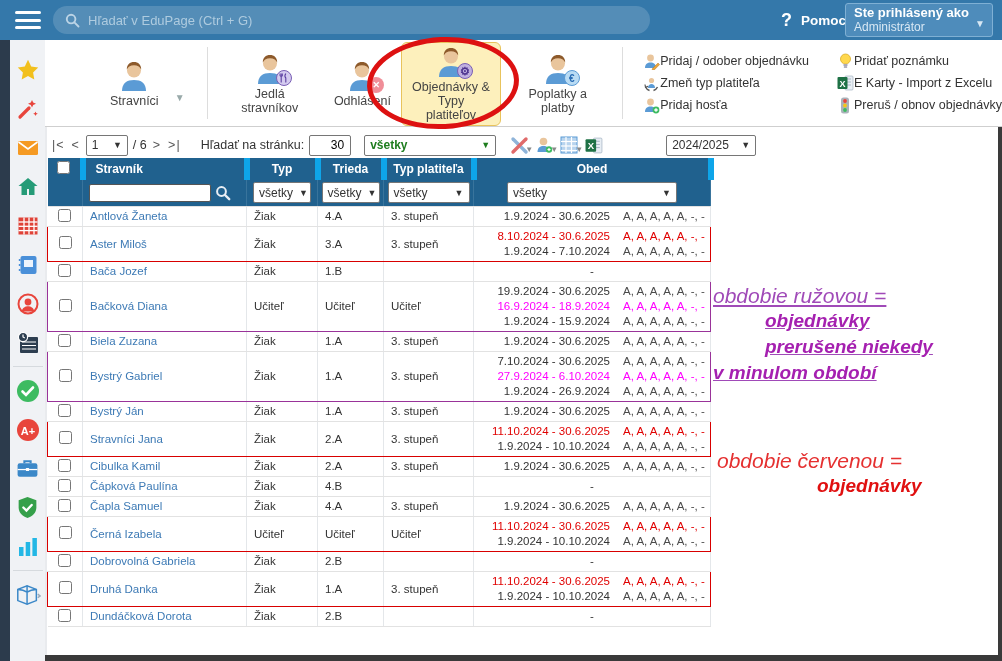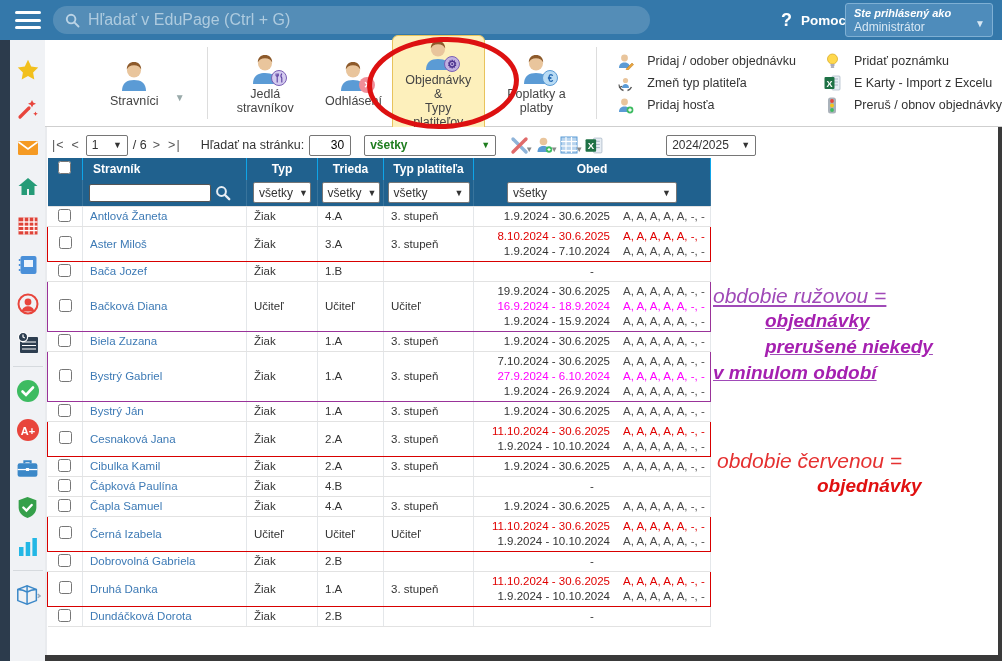--- a/index.html
+++ b/index.html
@@ -4,26 +4,26 @@
 <style>
   * { margin:0; padding:0; box-sizing:border-box; }
   html,body { width:1002px; height:661px; font-family:"Liberation Sans", sans-serif; background:#fff; overflow:hidden; }
   .screen { position:relative; width:1002px; height:661px; background:#fff; }
 
   
   .top-header { position:absolute; left:0; top:0; width:1002px; height:40px; background:#3478aa; display:flex; align-items:center; }
   .hamburger { width:26px; height:18px; margin-left:15px; display:flex; flex-direction:column; justify-content:space-between; cursor:pointer; }
   .hamburger span { display:block; height:3px; background:#fff; border-radius:2px; }
   .search-pill { position:absolute; left:53px; top:6px; width:597px; height:28px; background:rgba(255,255,255,0.16); border-radius:14px; display:flex; align-items:center; padding-left:12px; }
-  .search-pill .ph { color:#aecbdf; font-size:16px; margin-left:8px; }
+  .search-pill .ph { color:#aecbdf; font-size:13px; margin-left:8px; }
   .help { position:absolute; left:781px; top:0; height:40px; display:flex; align-items:center; gap:9px; color:#fff; font-weight:bold; cursor:pointer; }
   .help .qm { font-size:18px; }
   .help .hl { font-size:13.5px; }
   .login-box { position:absolute; left:845px; top:3px; width:148px; height:34px; background:#4e8cbb; border:1px solid #7fb0d4; border-radius:3px; padding:2px 8px; color:#fff; cursor:pointer; }
-  .login-box .l1 { font-size:11px; font-weight:bold; line-height:14px;font-style:italic; }
+  .login-box .l1 { font-size:13px; font-weight:bold; line-height:14px; }
   .login-box .l2 { font-size:12px; color:#d8e8f4; line-height:14px; }
   .login-box .caret { position:absolute; right:7px; top:14px; color:#d8e8f4; font-size:10px; }
 
   
   .sidebar { position:absolute; left:0; top:40px; width:45px; height:621px; background:#f0f2f5; }
   .sidebar .rail { position:absolute; left:0; top:0; width:10px; height:621px; background:#2c3b4c; }
   .side-icons { position:absolute; left:10px; top:10px; width:35px; display:flex; flex-direction:column; align-items:center; }
   .side-ic { width:26px; height:26px; margin:6.5px 0; display:flex; align-items:center; justify-content:center; cursor:pointer; }
   .side-div { width:30px; height:1px; background:#d6dade; margin:4px 0; }
 
@@ -35,41 +35,41 @@
   .tab-caret { color:#9aa; font-size:10px; margin-left:6px; align-self:flex-end; margin-bottom:8px; cursor:pointer; }
   .vsep { width:1px; height:72px; background:#ddd; margin:0 8px; }
   .persvg { width:36px; height:32px; position:relative; }
   .badge { position:absolute; right:-4px; bottom:-1px; width:16px; height:16px; border-radius:50%; display:flex; align-items:center; justify-content:center; font-size:9px; font-weight:bold; }
   .b-meal { background:#d4cbef; border:1px solid #7a5fb5; color:#5b3fa0; }
   .b-x { background:#f08e98; color:#fff; }
   .b-gear { background:#c0b0e0; border:1px solid #7a5fb5; color:#4d338f; font-size:11px; }
   .b-euro { background:#b8dbf4; border:1px solid #5b9bd5; color:#2a6db5; font-size:10px; }
   .stravnici-wrap { display:flex; align-items:flex-end; margin-left:55px; margin-right:14px; }
   .actions { display:flex; flex-direction:column; gap:5px; margin-left:12px; }
-  .action { display:flex; align-items:center; gap:13px; font-size:12.5px; color:#333; cursor:pointer; white-space:nowrap; }
+  .action { display:flex; align-items:center; gap:0; font-size:12.5px; color:#333; cursor:pointer; white-space:nowrap; }
   .aicon { width:17px; height:17px; display:flex; align-items:center; justify-content:center; flex:none; }
   .red-ellipse { position:absolute; left:322px; top:-3px; width:152px; height:92px; border:5px solid #dd1111; border-radius:50%; transform:rotate(-3deg); pointer-events:none; z-index:6; }
 
   
   .content { position:absolute; left:45px; top:127px; width:957px; height:528px; background:#fff; overflow:hidden; }
   .gutter { position:absolute; left:0; top:0; width:2px; height:528px; background:#e9ebee; }
 
   .pag { position:absolute; left:6px; top:7px; height:22px; display:flex; align-items:center; gap:5px; font-size:12.5px; color:#333; }
   .pbtn { color:#555; cursor:pointer; padding:0 1px; letter-spacing:1px; }
   .selbox { border:1px solid #767676; border-radius:2px; background:#fff; height:21px; display:flex; align-items:center; justify-content:space-between; padding:0 5px; font-size:12px; cursor:pointer; }
   .selbox .car { font-size:9px; margin-left:6px; }
   .numin { width:42px; height:21px; border:1px solid #767676; border-radius:2px; font-size:12px; text-align:right; padding-right:6px; font-family:"Liberation Sans",sans-serif; }
   .green-sel { width:132px; color:#1e7d1e; font-weight:bold; }
   .green-sel .car { color:#1e7d1e; }
   .pag-ic { width:20px; height:20px; display:flex; align-items:center; justify-content:center; cursor:pointer; position:relative; }
   .pag-ic .mini { position:absolute; right:-4px; bottom:1px; font-size:8px; color:#888; }
   .year-sel { width:90px; margin-left:57px; }
 
   table.grid { position:absolute; left:2px; top:31px; width:663px; border-collapse:collapse; table-layout:fixed; }
-  .grid th { background:#20618e; color:#fff; font-size:12px; font-weight:bold; height:22px; border-right:1px solid #0ea5e9; text-align:center; }
+  .grid th { background:#20618e; color:#fff; font-size:12px; font-weight:bold; height:22px; border-right:6px solid #0ea5e9; text-align:center; }
   .grid th.name-h { text-align:left; padding-left:10px; }
   .grid tr.filter td { background:#20618e; height:26px; border-right:1px solid #39749c; text-align:center; }
   .f-search { display:flex; align-items:center; justify-content:flex-start; gap:4px; padding-left:6px; }
   .f-input { width:122px; height:18px; border:1px solid #555; border-radius:2px; }
   .mini-sel { margin:0 auto; }
   .w58 { width:58px; } .w80 { width:82px; } .w162 { width:170px; }
   .grid td { border-bottom:1px solid #e2e2e2; border-right:1px solid #e4e7ea; font-size:11.5px; color:#333; vertical-align:middle; padding:2px 0; }
   .grid td.ckcell { text-align:center; }
   .grid td .nm { padding-left:7px; color:#3d7ab5; cursor:pointer; }
   .grid td .plain { padding-left:7px; display:block; }
@@ -670,21 +670,21 @@
               <div class="obed">
                 <div class="obed-line">
                   <span class="dt" style="color: rgb(51, 51, 51);">1.9.2024 - 30.6.2025</span>
                   <span class="ml" style="color: rgb(74, 74, 74);">A, A, A, A, A, -, -</span>
                 </div>
               </div>
             </td>
           </tr>
           <tr class="row-red">
             <td class="ckcell"><input type="checkbox" style=""></td>
-            <td><span class="nm redname">Cesnaková Jana</span></td>
+            <td><span class="nm redname">Stravníci Jana</span></td>
             <td>
               <span class="plain">Žiak</span>
             </td>
             <td>
               <span class="plain">2.A</span>
             </td>
             <td>
               <span class="plain">3. stupeň</span>
             </td>
             <td>

